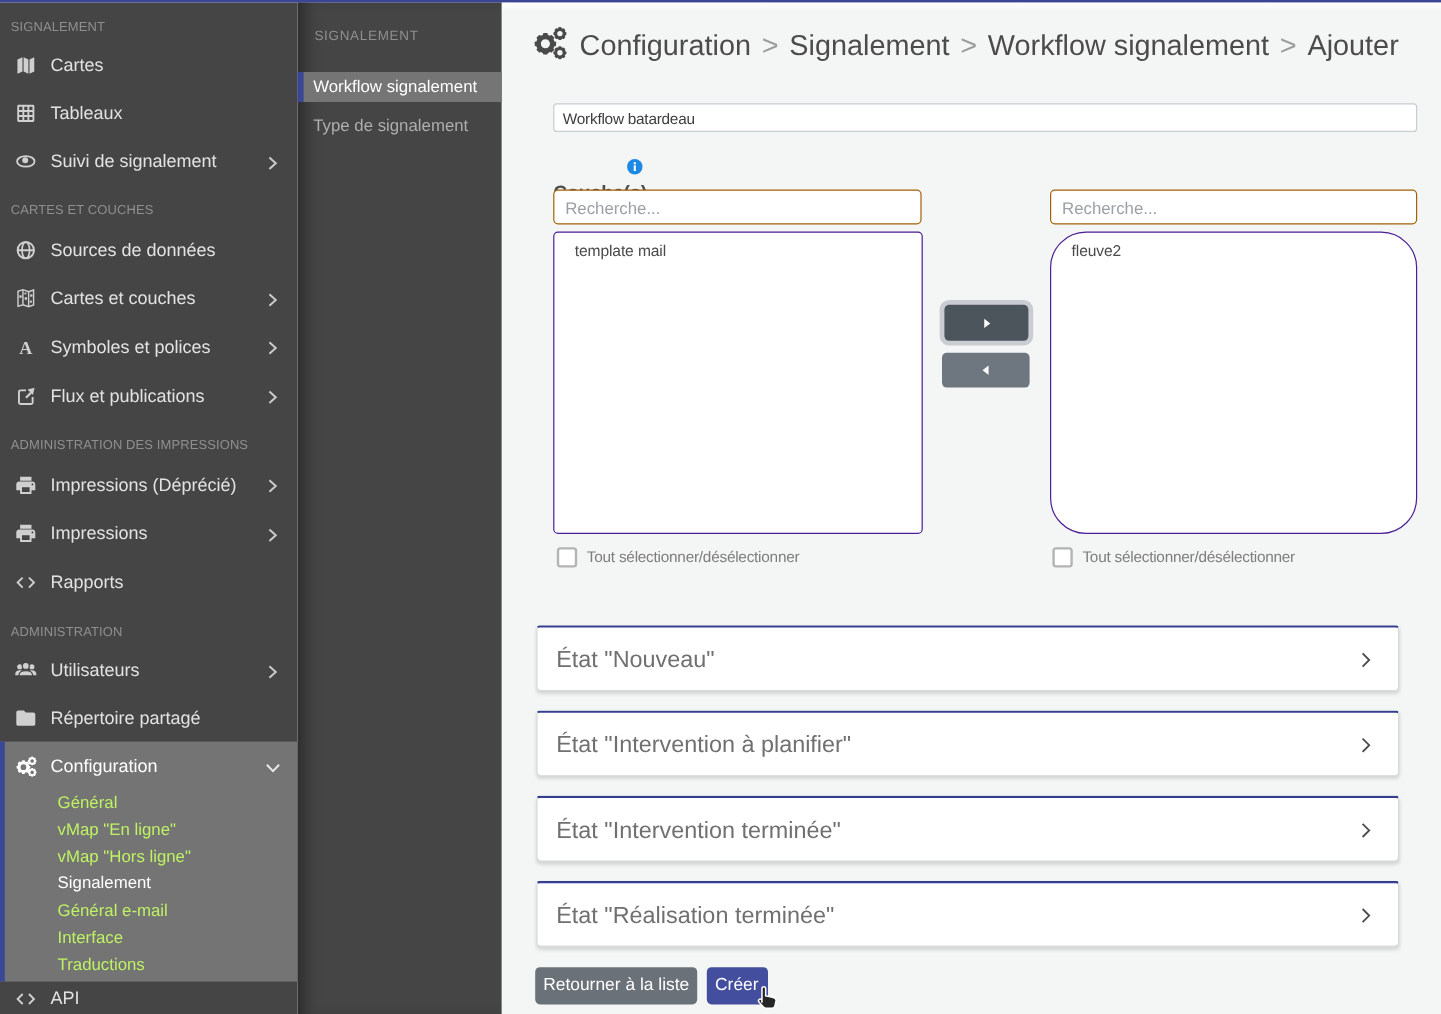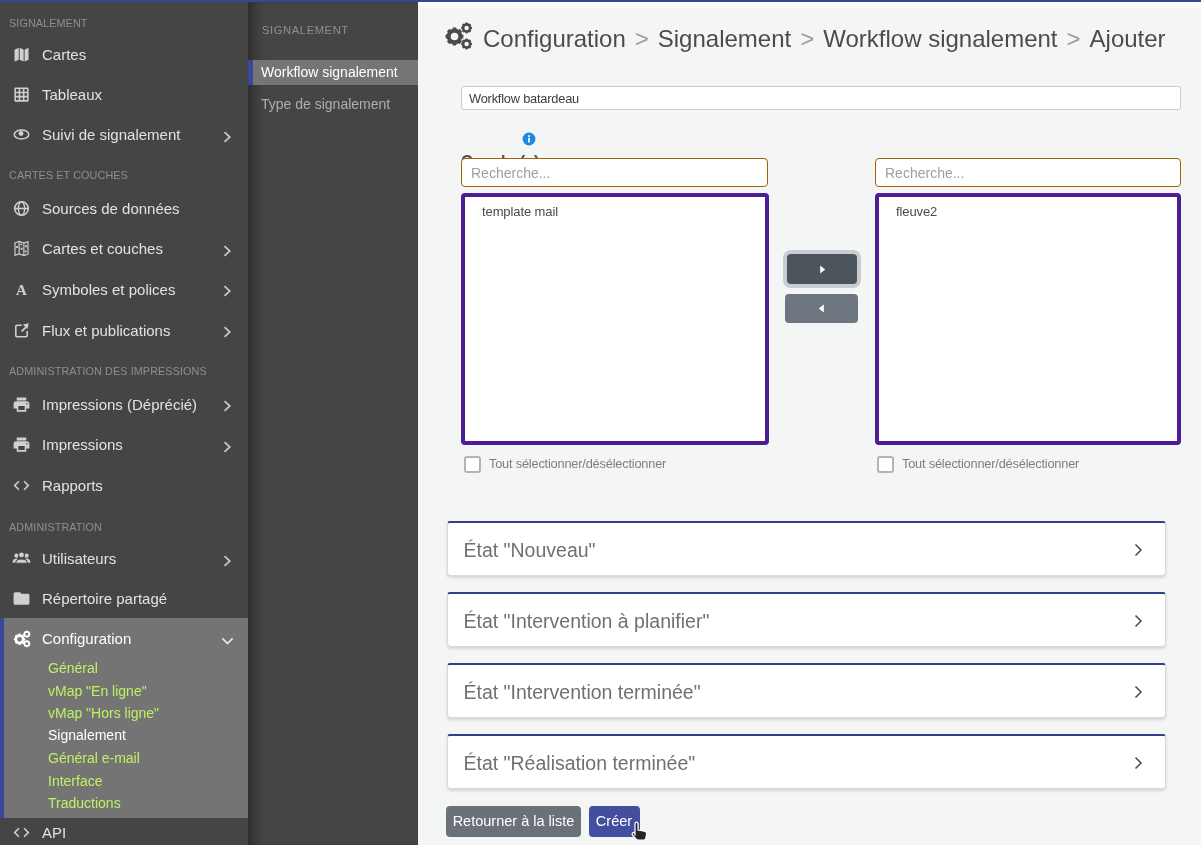--- a/index.html
+++ b/index.html
@@ -23,21 +23,21 @@
 .s2title { position:absolute; left:14px; top:22px; font-size:11.2px; color:#8f8f8f; letter-spacing:0.6px; }
 .s2it1 { position:absolute; left:0; top:57.5px; width:170px; height:25.5px; background:#757575; border-left:5px solid #3a4795; display:flex; align-items:center; }
 .s2it1 span { margin-left:8px; font-size:14px; color:#ffffff; white-space:nowrap; }
 .s2it2 { position:absolute; left:13px; top:93.5px; font-size:14px; color:#aeaeae; white-space:nowrap; }
 .bc { position:absolute; left:65px; top:22.5px; font-size:24px; color:#4c4c4c; white-space:nowrap; }
 .bc .sep { color:#9c9c9c; margin:0 9px; }
 .bcicon { position:absolute; left:24px; top:19px; }
 .flabel { position:absolute; font-size:16px; font-weight:bold; color:#4f4f4f;margin-top:20px; }
 .tinput { position:absolute; background:#fff; border:1px solid #c8cdd2; border-radius:3px; font-size:12.8px; letter-spacing:-0.2px; color:#3d3d3d; display:flex; align-items:center; padding-left:7px; }
 .search { position:absolute; width:307px; height:29px; background:#fff; border:1px solid #a16207; border-radius:4px; font-size:14px; color:#9aa0a5; display:flex; align-items:center; padding-left:9px; }
-.lbox { position:absolute; width:308px; height:252px; background:#fff; border:4px solid #4c1d95; border-radius:4px; font-size:13px; letter-spacing:-0.1px; color:#4a4a4a; padding:7px 0 0 17px; }
+.lbox { position:absolute; width:308px; height:252px; background:#fff; border:1px solid #4c1d95; border-radius:4px; font-size:13px; letter-spacing:-0.1px; color:#4a4a4a; padding:7px 0 0 17px; }
 .tbtn { position:absolute; width:70px; height:30px; border-radius:4px; display:flex; align-items:center; justify-content:center; }
 .cbrow { position:absolute; display:flex; }
 .cb { width:17px; height:17px; background:#fff; border:2px solid #b4b4b4; border-radius:3px; }
 .cbrow .lbl { margin-left:8px; font-size:12.8px; letter-spacing:-0.2px; color:#7e7e7e; }
 .acc { position:absolute; left:28.5px; width:719px; height:55px; background:#fff; border:1px solid #d9d9d9; border-top:2.5px solid #333f8c; border-radius:3px 3px 4px 4px; box-shadow:0 2px 3px rgba(0,0,0,0.13); }
 .acc .t { position:absolute; left:16px; top:16px; font-size:19.5px; color:#707070; }
 .acc .c { position:absolute; right:19px; top:19px; }
 .gbtn { position:absolute; top:804px; height:30.5px; border-radius:4px; color:#fff; font-size:14.5px; display:flex; align-items:center; justify-content:center; }
 </style></head><body>
 <div class="topbar"></div>
@@ -302,21 +302,21 @@
   <div class="tinput" style="left:43px; top:84px; width:720px; height:24px;">Workflow batardeau</div>
   <div class="flabel" style="left:43px; top:131px;">Couche(s)</div>
   <svg style="position:absolute; left:104px; top:130px;" width="14" height="14" viewBox="0 0 24 24">
       <circle cx="12" cy="12" r="11" fill="#1e88e5"></circle>
       <rect x="10.5" y="10" width="3" height="8" fill="#fff"></rect>
       <rect x="10.5" y="5.5" width="3" height="3" fill="#fff"></rect>
     </svg>
   <div class="search" style="left:43px; top:156px;">Recherche...</div>
   <div class="search" style="left:457px; top:156px; width:306px;">Recherche...</div>
   <div class="lbox" style="left:43px; top:191px;">template mail</div>
-  <div class="lbox" style="left:457px; top:191px; width:306px;">fleuve2</div>
+  <div class="lbox" style="left:457px; top:191px; width:306px;border-radius:30px;">fleuve2</div>
   <div class="tbtn" style="left:369px; top:252px; background:#4c545c; box-shadow:0 0 0 4px #c9cdd2;">
       <svg width="7" height="9" viewBox="0 0 7 9">
         <path d="M1.2 0.6L6.2 4.5 1.2 8.4z" fill="#fff"></path>
       </svg>
     </div>
   <div class="tbtn" style="left:367px; top:292px; width:73px; height:29px; background:#6e7780;">
       <svg width="7" height="9" viewBox="0 0 7 9">
         <path d="M5.8 0.6L0.8 4.5 5.8 8.4z" fill="#fff"></path>
       </svg>
     </div>

